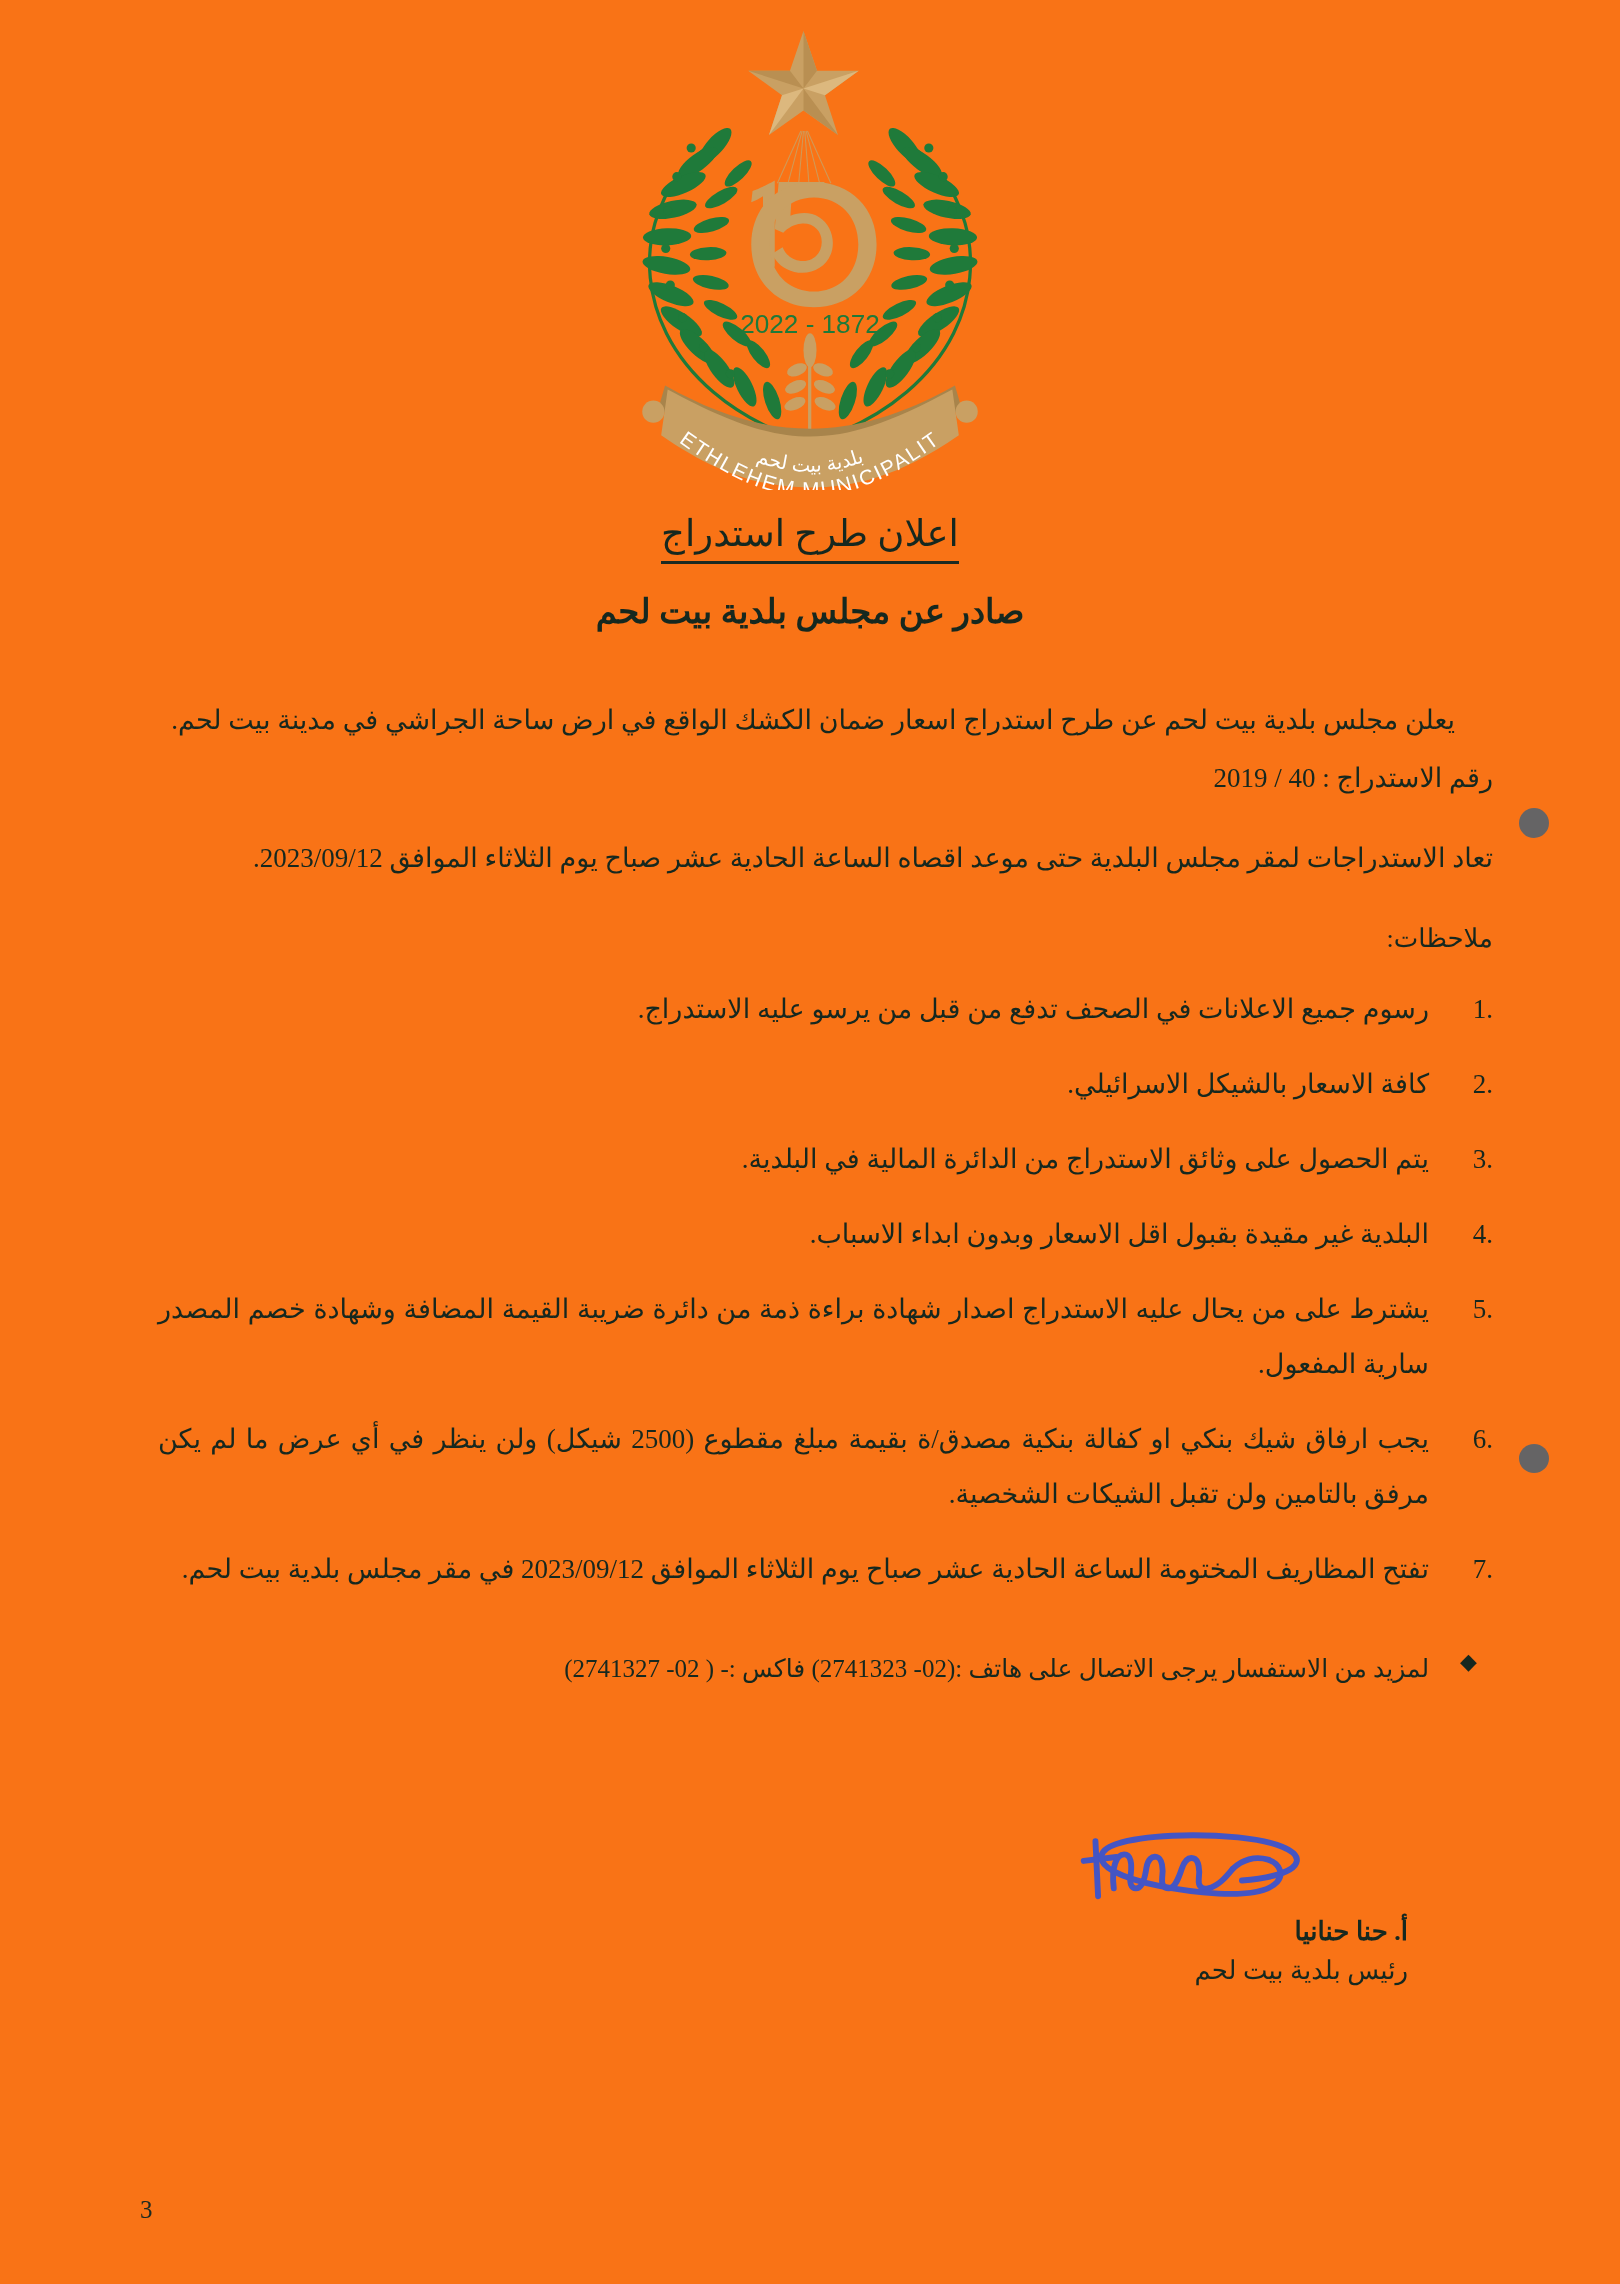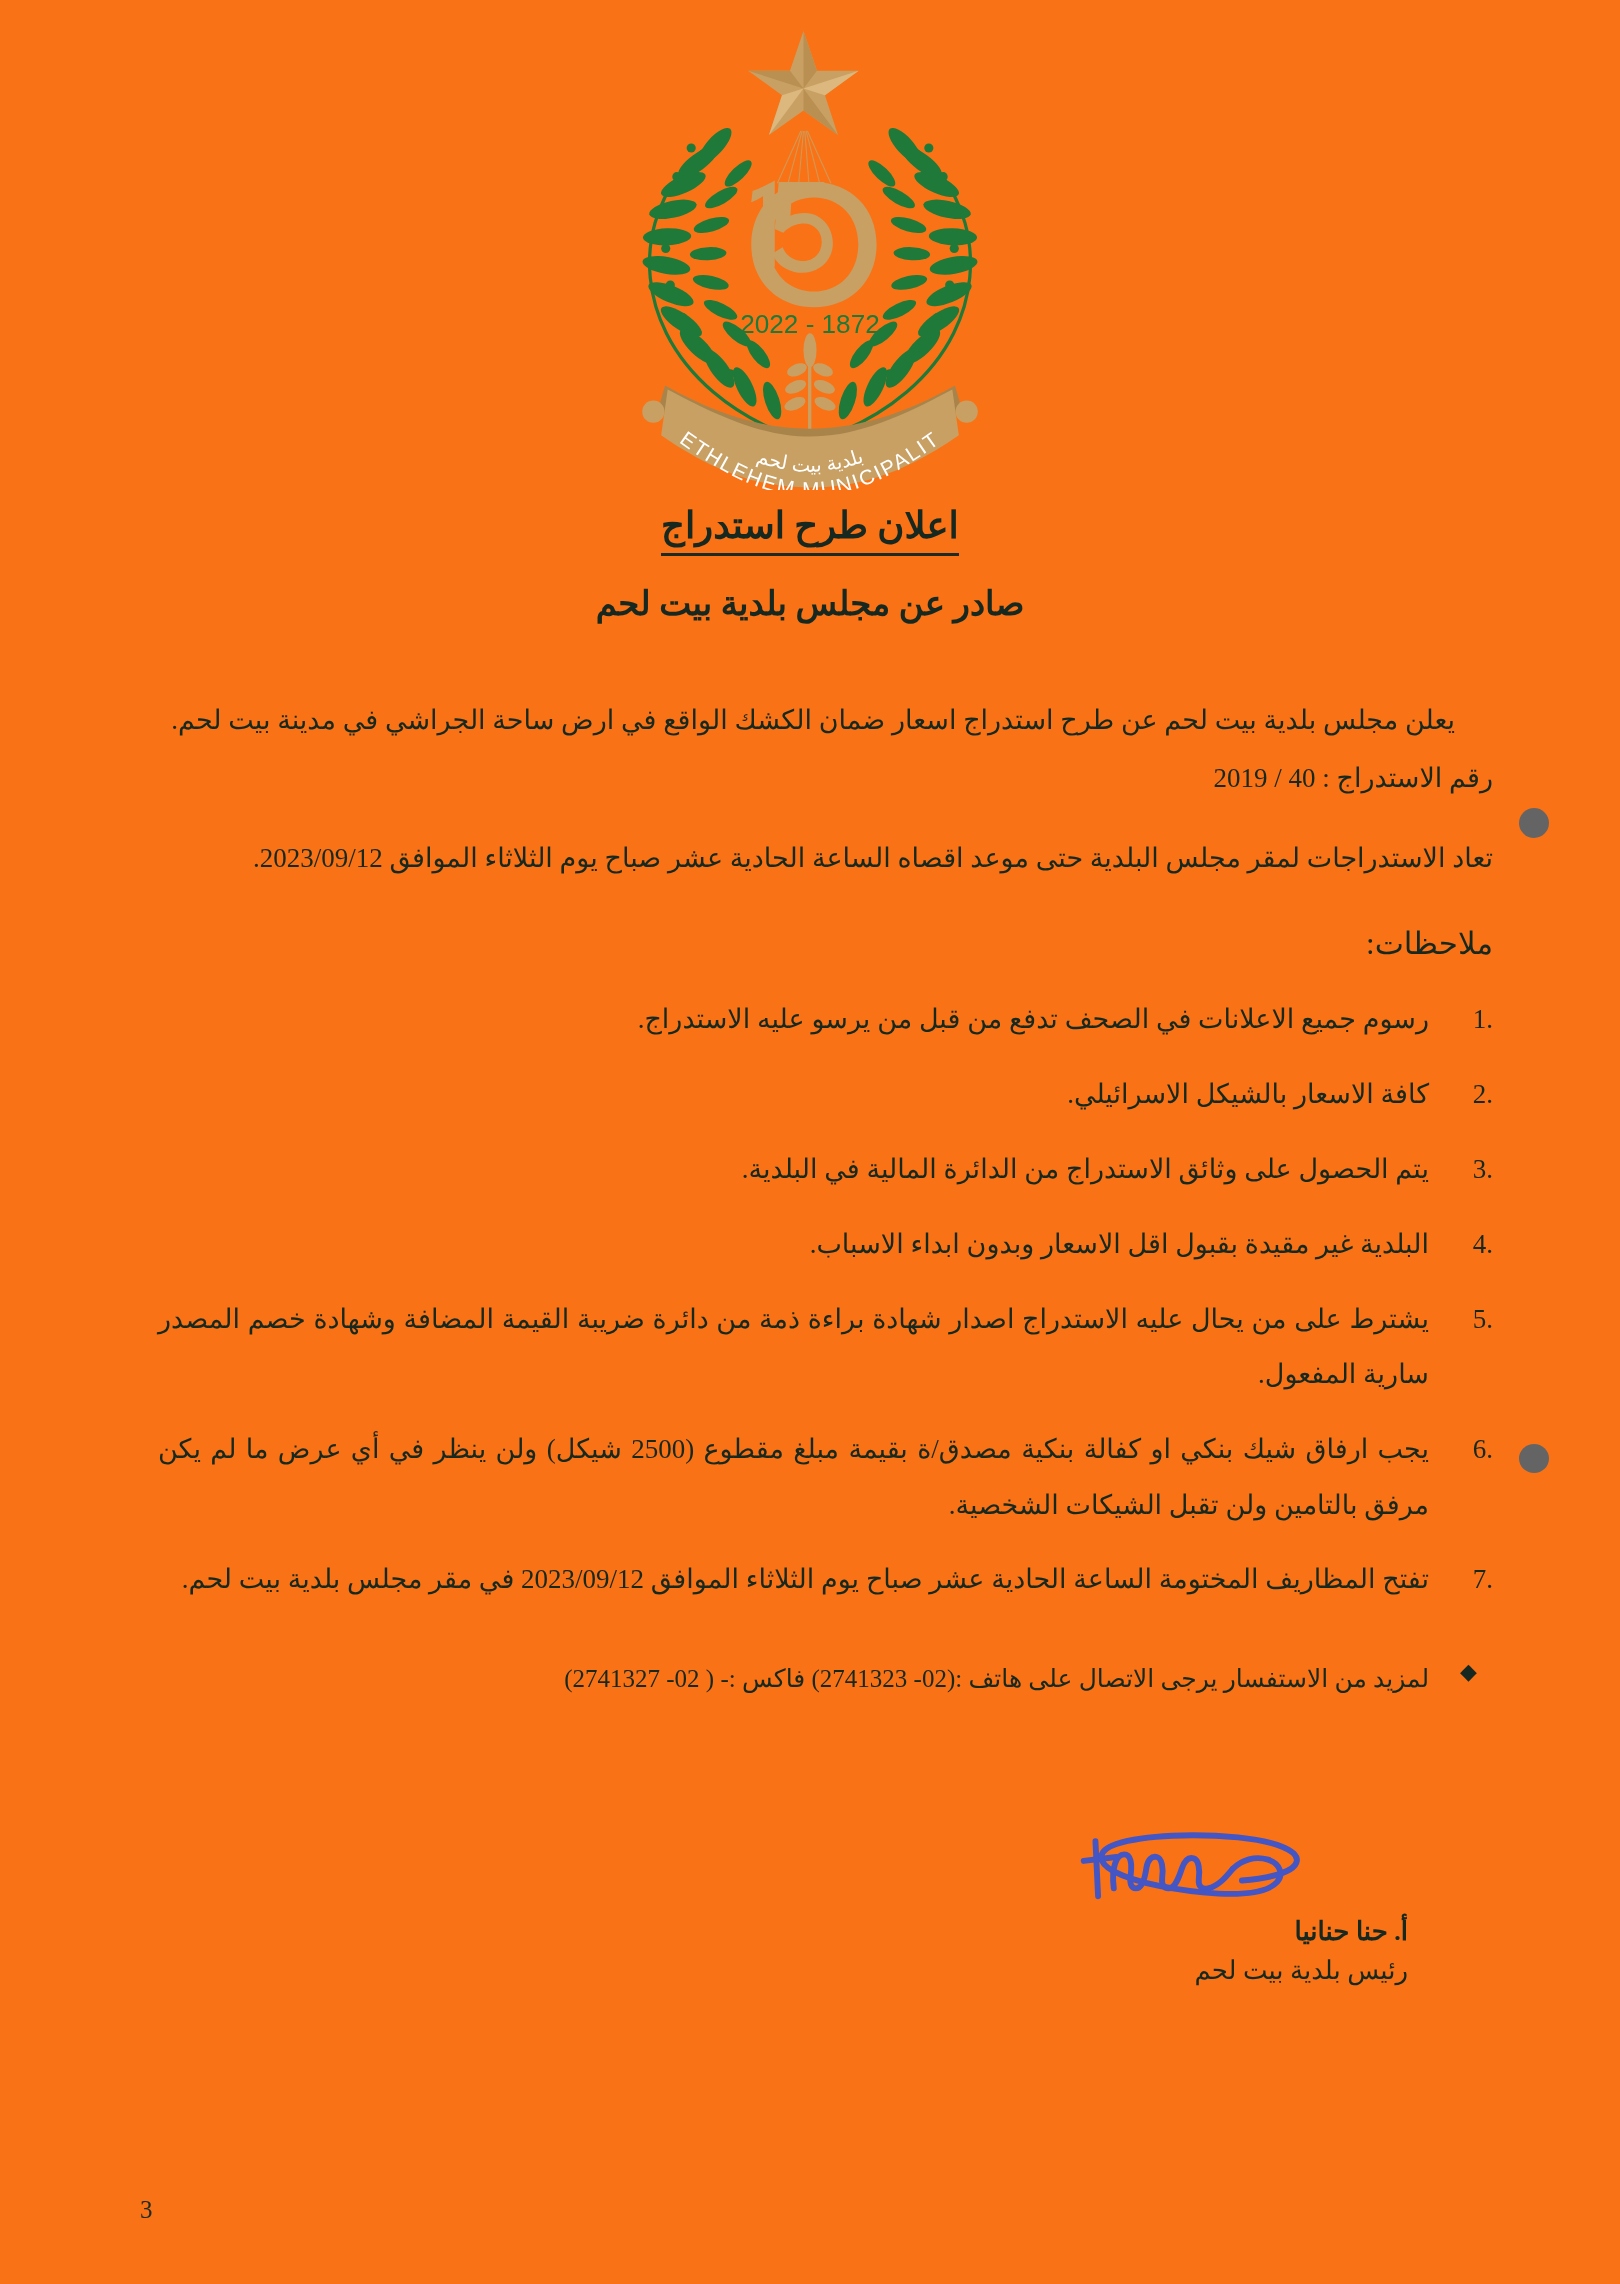--- a/index.html
+++ b/index.html
@@ -35,26 +35,27 @@
   
   .title-block {
     position: absolute;
     top: 503px;
     left: 0;
     width: 100%;
     text-align: center;
   }
   .doc-title {
     font-size: 37px;
-    font-weight: bold;
+    font-weight: normal;
     letter-spacing: 0;
     line-height: 1.25;
     display: inline-block;
     border-bottom: 3.3px solid #1b2a22;
     padding-bottom: 3.9px;
+    margin-top: 8px;
   }
   .doc-subtitle {
     margin-top: 26px;
     font-size: 34px;
     font-weight: bold;
     line-height: 1.3;
   }
 
   
   .body-block {
@@ -74,21 +75,21 @@
   }
   .para.no-indent { text-indent: 0; }
   .para .num-line {
     display: block;
     text-indent: 0;
     text-align: center;
     margin-top: 2.6px;
   }
   .notes-label {
     margin: 2.6px 0 17px 0;
-    font-size: 31px;
+    font-size: 26px;
     text-indent: 0;
     text-align: right;
   }
 
   
   ol.notes-list {
     list-style: none;
     margin: 0;
     padding: 0 64px 0 0;
     font-size: 27px;

